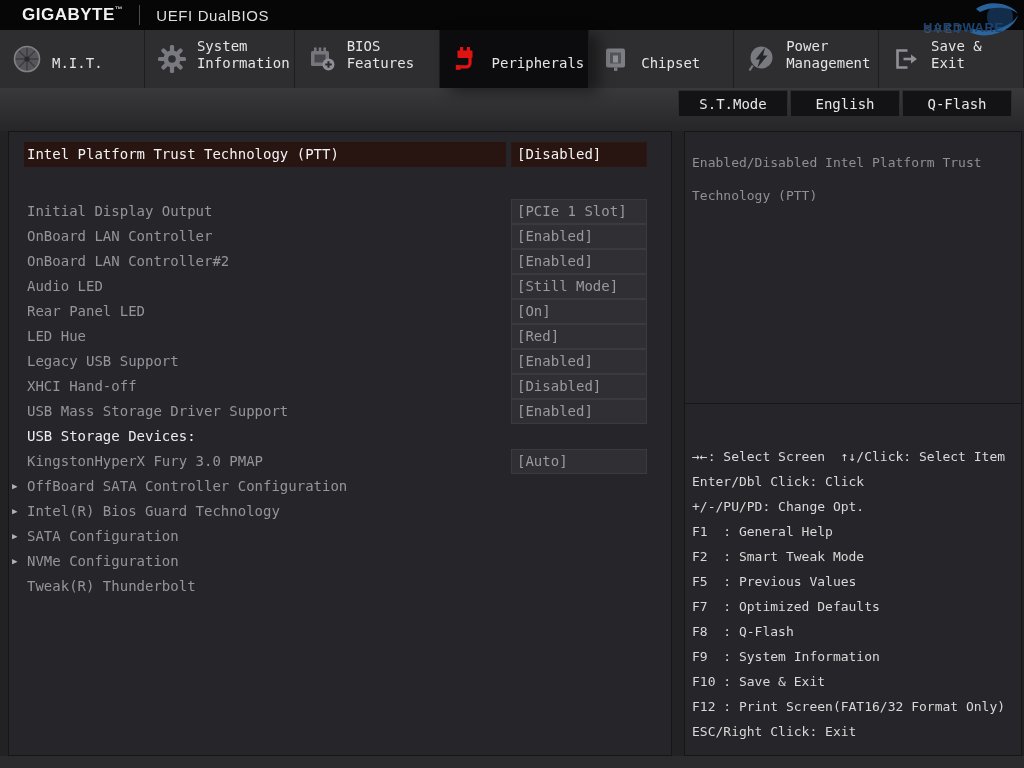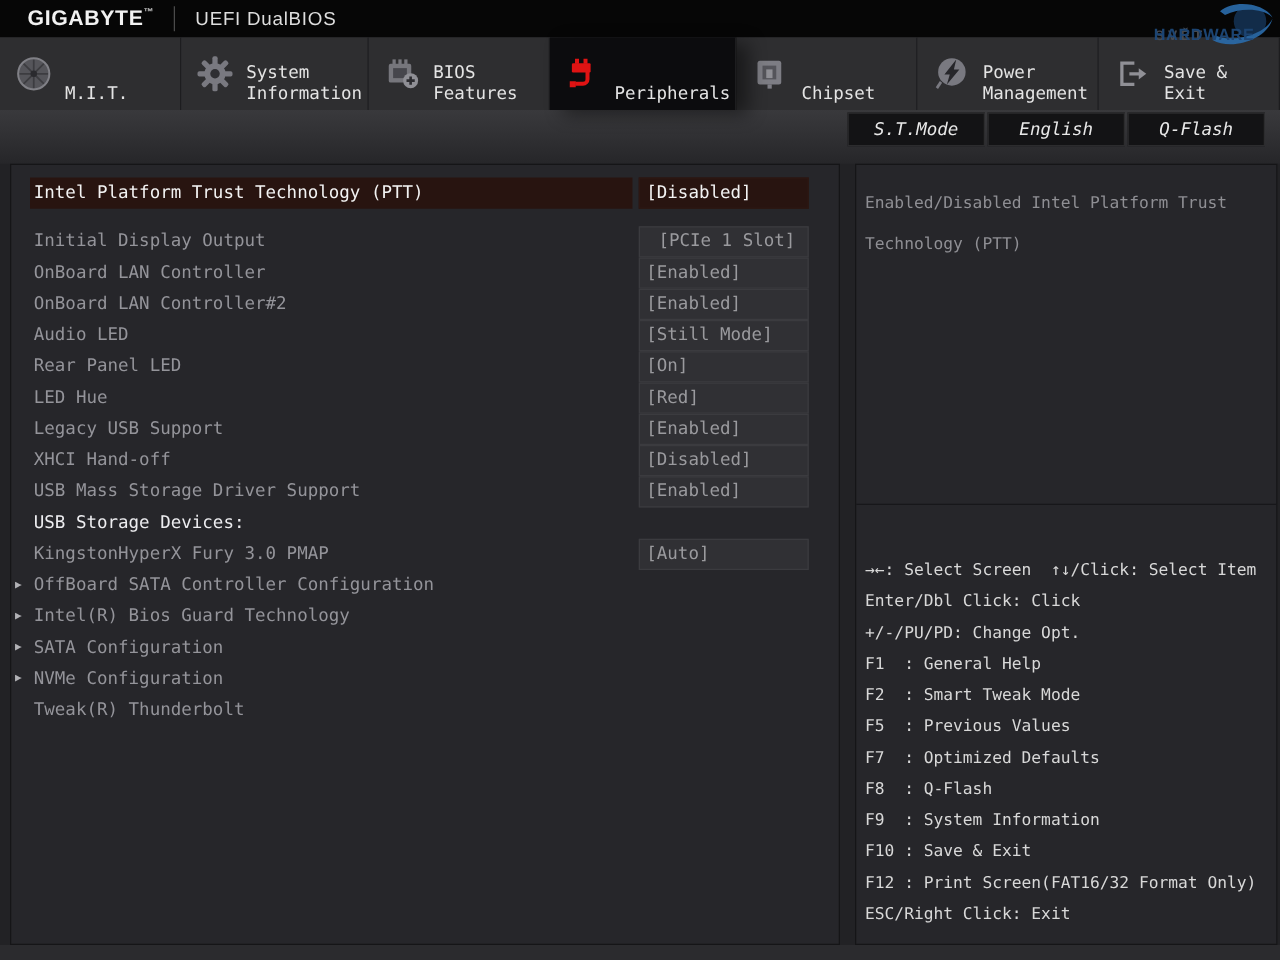--- a/index.html
+++ b/index.html
@@ -17,42 +17,42 @@
   .title{font-family:"Liberation Sans",sans-serif;font-size:15px;color:#dedede;letter-spacing:.6px;}
 
   
   .tabbar{position:absolute;left:0;top:30px;width:1024px;height:58px;display:flex;background:#242426;}
   .tab{flex:1 1 0;display:flex;align-items:center;background:#2e2e30;
     border-right:1px solid #1d1d1f;box-sizing:border-box;cursor:default;position:relative;}
   .tab.active{background:#0c0c0e;box-shadow:10px 4px 14px rgba(0,0,0,.45);z-index:2;}
   .tab-icon{width:32px;height:32px;flex:0 0 32px;margin:0 9px 0 11px;display:flex;
     align-items:center;justify-content:center;}
   .tab-label{font-size:14px;line-height:17px;color:#e4e4e4;align-self:flex-end;
-    margin-bottom:4px;padding-right:4px;}
+    margin-bottom:16px;padding-right:4px;}
 
   
   .strip{position:absolute;left:0;top:88px;width:1024px;height:43px;
     background:linear-gradient(180deg,#39393c 0%,#313134 45%,#262629 100%);}
-  .quick-buttons{position:absolute;top:2px;right:12px;display:flex;gap:2px;font-style:italic;}
+  .quick-buttons{position:absolute;top:2px;right:12px;display:flex;gap:2px;}
   .qbtn{width:110px;height:27px;background:#131315;border:1px solid #2c2c2e;
     color:#e8e8e8;font-family:"DejaVu Sans Mono",monospace;font-size:14px;
     display:flex;align-items:center;justify-content:center;box-sizing:border-box;}
 
   
   .main{position:absolute;left:0;top:131px;width:1024px;height:625px;background:#222225;}
   .left-panel{position:absolute;left:8px;top:0;width:664px;height:625px;
     background:#26262a;border:1px solid #151517;box-sizing:border-box;}
   .right-panel{position:absolute;left:684px;top:0;width:338px;height:625px;
     background:#26262a;border:1px solid #151517;box-sizing:border-box;}
   .bottom-strip{position:absolute;left:0;top:756px;width:1024px;height:12px;background:#2b2b2e;}
 
   
   #settings-list{padding-top:10px;}
   .setting-row{position:relative;height:25px;}
-  .setting-row:nth-child(2){margin-top:14px;text-align:center;}
+  .setting-row:nth-child(2){margin-top:32px;}
   .row-label{position:absolute;left:18px;top:4px;font-size:14px;color:#94949a;white-space:pre;}
   .setting-row.section .row-label{color:#ededf0;}
   .setting-row.selected::before{content:"";position:absolute;left:15px;top:0;
     width:482px;height:25px;background:#281410;}
   .setting-row.selected .row-label{color:#f3f3f3;}
   .row-value{position:absolute;left:502px;top:0;width:136px;height:25px;box-sizing:border-box;
     background:#303034;border:1px solid #3b3b3f;color:#9a9a9e;font-size:14px;
     line-height:22px;padding-left:5px;white-space:pre;}
   .setting-row.selected .row-value{background:#281410;border-color:#2d1712;color:#f3f3f3;}
   .submenu-arrow{position:absolute;left:3px;top:7px;font-size:9px;color:#b2b2b6;}

